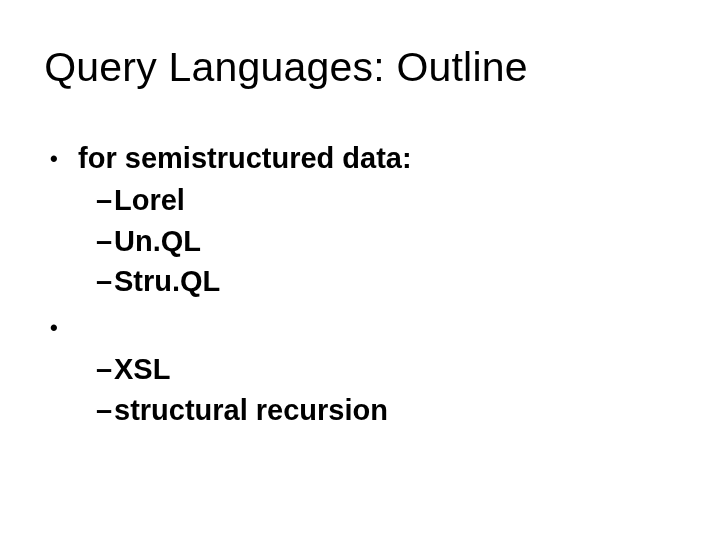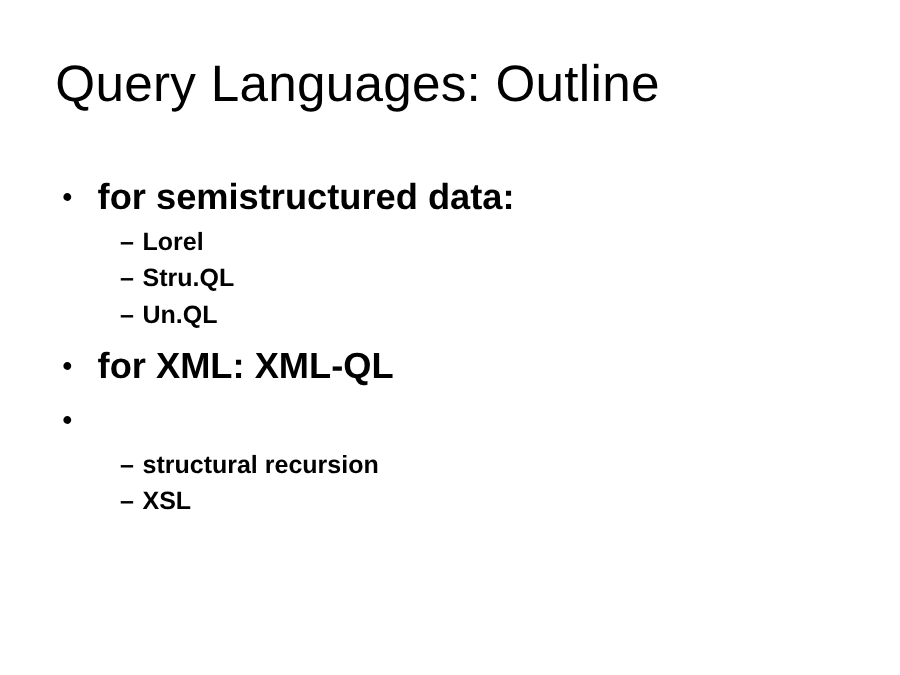--- a/index.html
+++ b/index.html
@@ -49,21 +49,21 @@
     display: inline-block;
     width: 20px;
     margin-left: -4px;
     font-size: 22px;
     vertical-align: 2px;
   }
   ul.level2 {
     list-style: none;
     margin: 6px 0 10px 0;
     padding: 0 0 0 44px;
-    font-size: 20px;
+    font-size: 29px;
   }
   ul.level2 > li {
     margin-bottom: 4px;
   }
   ul.level2 > li::before {
     content: "–";
     display: inline-block;
     width: 18px;
     margin-left: -2px;
   }
@@ -72,28 +72,25 @@
 <body>
 
 <div class="slide">
   <div class="title">Query Languages: Outline</div>
   <div class="body">
     <ul class="level1">
       <li>
         <span>for semistructured data:</span>
         <ul class="level2">
           <li><span>Lorel</span></li>
+          <li><span>Un.QL</span></li>
           <li><span>Stru.QL</span></li>
-          <li><span>Un.QL</span></li>
         </ul>
       </li>
       <li>
-        <span>for XML: XML-QL</span>
-      </li>
-      <li>
         <ul class="level2">
+          <li><span>XSL</span></li>
           <li><span>structural recursion</span></li>
-          <li><span>XSL</span></li>
         </ul>
       </li>
     </ul>
   </div>
 </div>
 
 </body></html>

